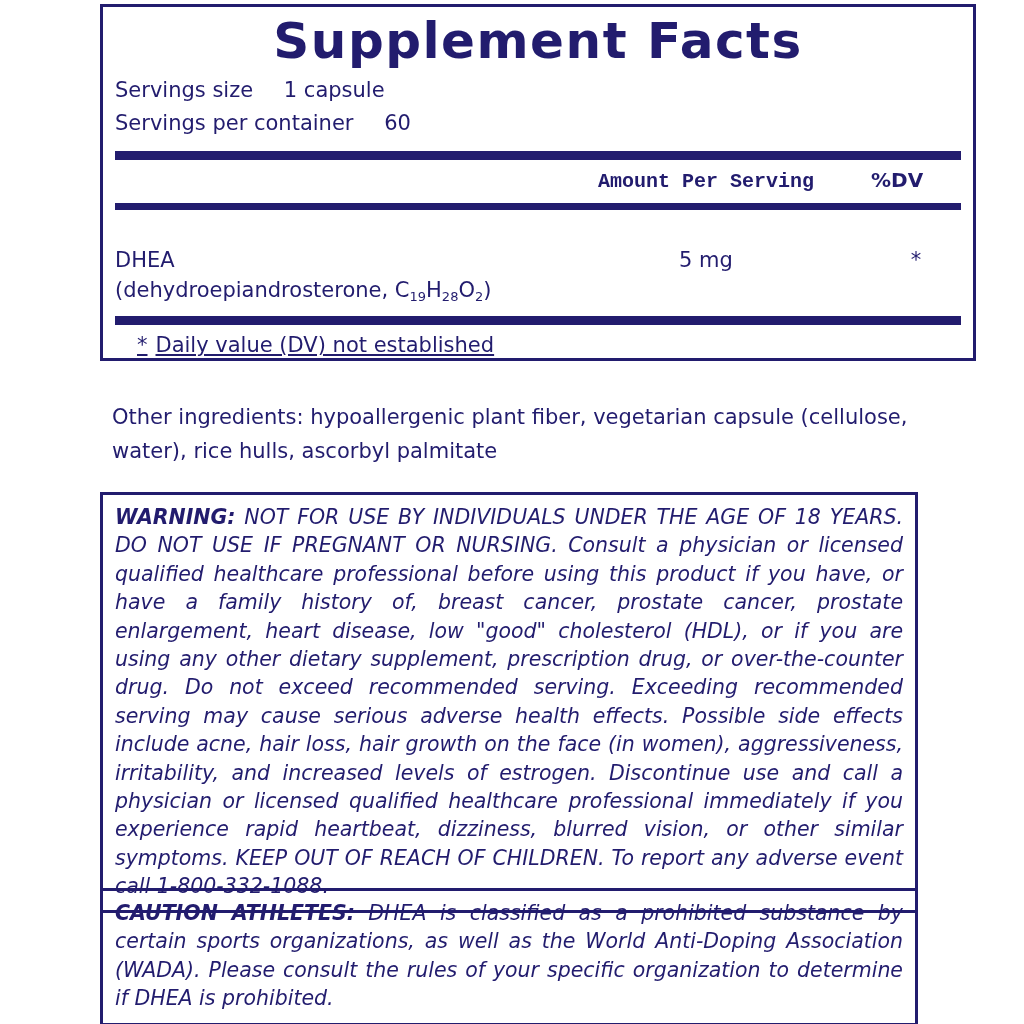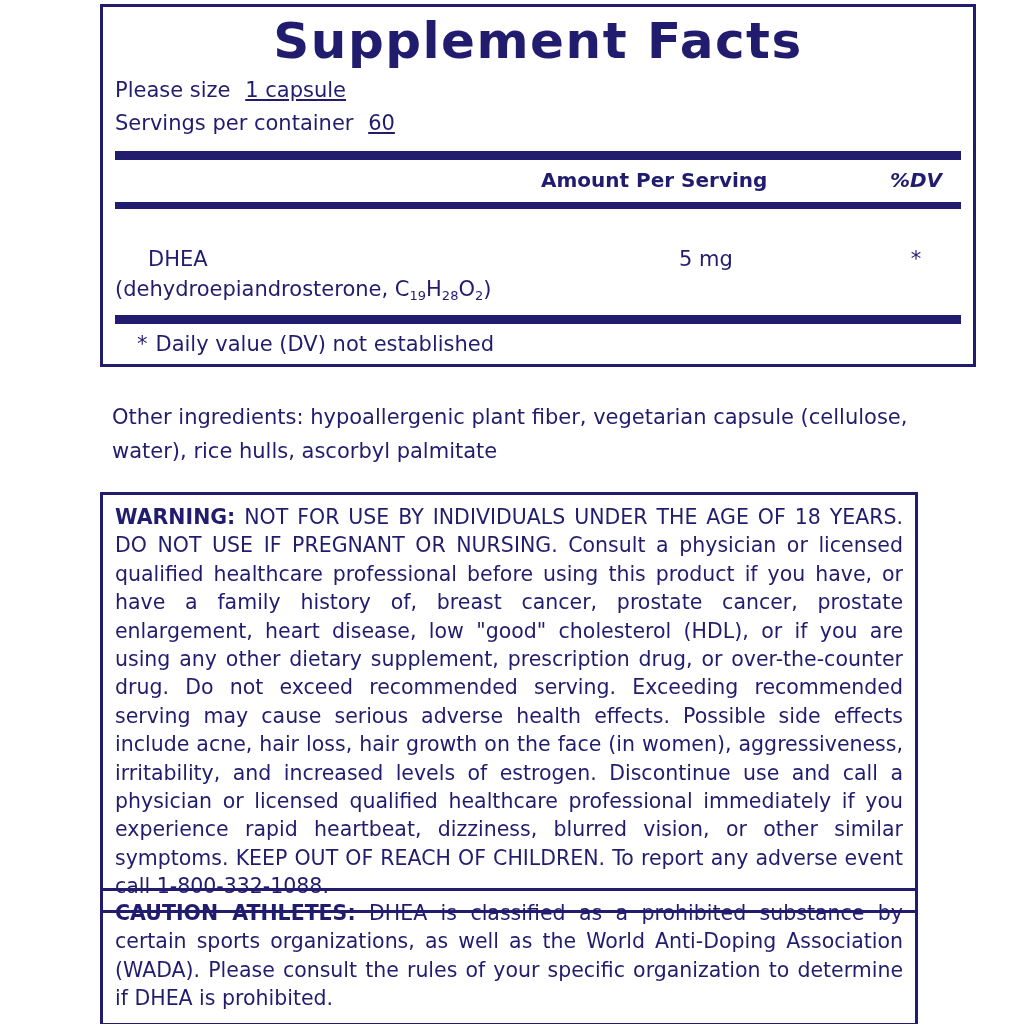--- a/index.html
+++ b/index.html
@@ -23,41 +23,40 @@
   }
 
   
   .facts-panel {
     position: absolute;
     left: 100px;
     top: 4px;
     width: 876px;
     box-sizing: border-box;
     border: 3px solid #221c6e;
-    padding: 6px 12px 8px 12px;
+    padding: 6px 12px 1px 12px;
   }
 
   .facts-title {
     font-size: 50px;
     font-weight: bold;
     letter-spacing: 1.5px;
     line-height: 1.05;
     text-align: center;
     margin: 2px 0 6px 0;
     white-space: nowrap;
   }
 
   .serving-line {
     font-size: 21px;
     line-height: 1.6;
     white-space: nowrap;
   }
   .serving-line .val {
-    margin-left: 8px;
-    text-decoration: underline;
+    margin-left: 24px;
   }
 
   .rule-thick {
     height: 9px;
     background: #221c6e;
     margin: 10px 0 0 0;
   }
   .rule-med {
     height: 7px;
     background: #221c6e;
@@ -67,36 +66,36 @@
   .col-head {
     display: flex;
     justify-content: flex-end;
     align-items: baseline;
     font-size: 20px;
     font-weight: bold;
     padding: 8px 0 6px 0;
   }
   .col-head .amt {
     width: 330px;
+    text-align: center;
+    font-family: Liberation Mono, monospace;
   }
   .col-head .dv {
     width: 90px;
-    text-align: center;
-    font-style: italic;
+    text-align: left;
   }
 
   .nutrient-row {
     display: flex;
     align-items: baseline;
     font-size: 21px;
     padding-top: 10px;
   }
   .nutrient-row .name {
     flex: 1;
-    margin-left: 33px;
   }
   .nutrient-row .amt {
     width: 330px;
     text-align: center;
     margin-top: 28px;
   }
   .nutrient-row .dv {
     width: 90px;
     text-align: center;
   }
@@ -109,20 +108,21 @@
   .nutrient-sub sub {
     font-size: 13px;
     vertical-align: baseline;
     position: relative;
     top: 4px;
   }
 
   .footnote {
     font-size: 21px;
     padding: 8px 0 0 22px;
+    text-decoration: underline;
   }
   .footnote .star {
     margin-right: 8px;
   }
 
   
   .other-ingredients {
     position: absolute;
     left: 112px;
     top: 400px;
@@ -141,20 +141,21 @@
     border: 3px solid #221c6e;
     padding: 8px 12px 10px 12px;
   }
   .warning-box p,
   .caution-box p {
     margin: 0;
     font-size: 20.5px;
     line-height: 1.385;
     text-align: justify;
     text-justify: inter-word;
+    font-style: italic;
   }
   .lead {
     font-weight: bold;
   }
 
   
   .caution-box {
     position: absolute;
     left: 100px;
     top: 888px;
@@ -166,21 +167,21 @@
 </style>
 </head>
 <body>
 
 <div class="page">
 
   <div class="facts-panel">
     <div class="facts-title">Supplement Facts</div>
 
     <div class="serving-line">
-      <span>Please size</span>
+      <span>Servings size</span>
       <span class="val">1 capsule</span>
     </div>
 
     <div class="serving-line">
       <span>Servings per container</span>
       <span class="val">60</span>
     </div>
 
     <div class="rule-thick"></div>
 

